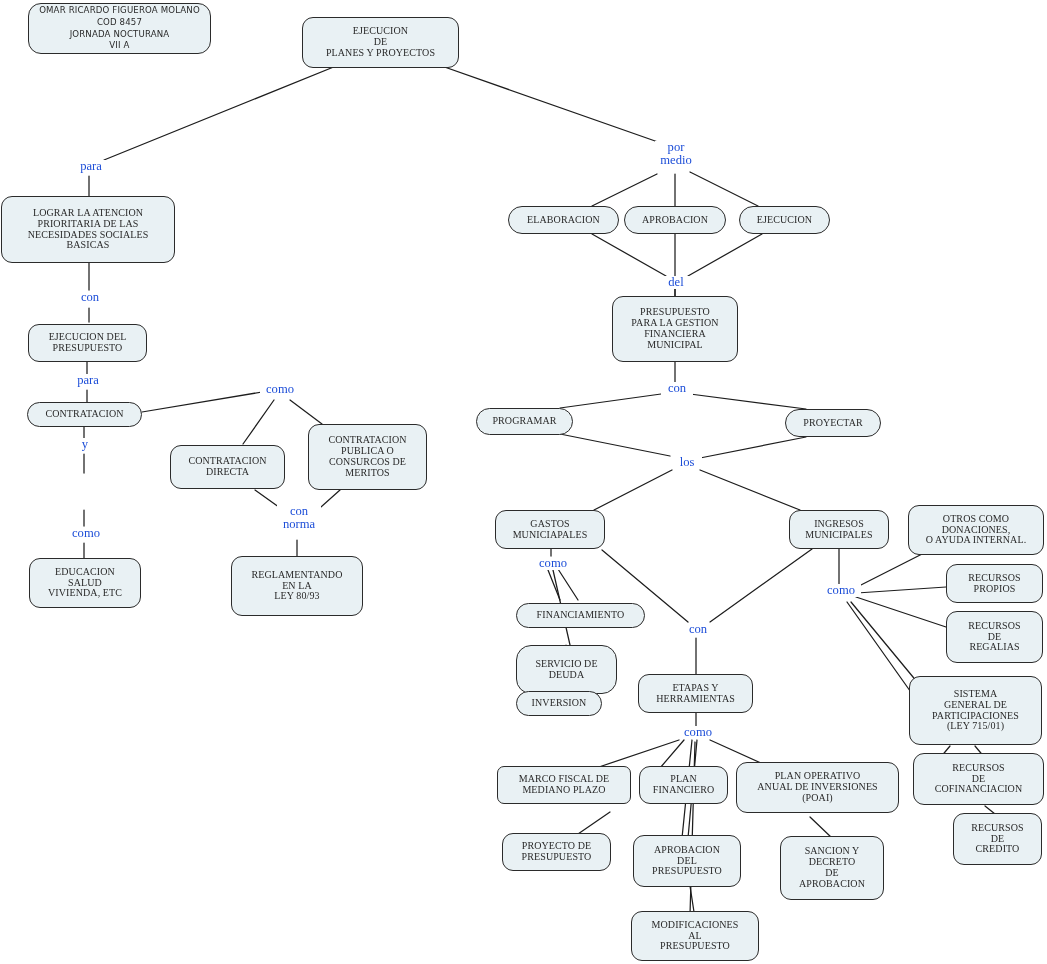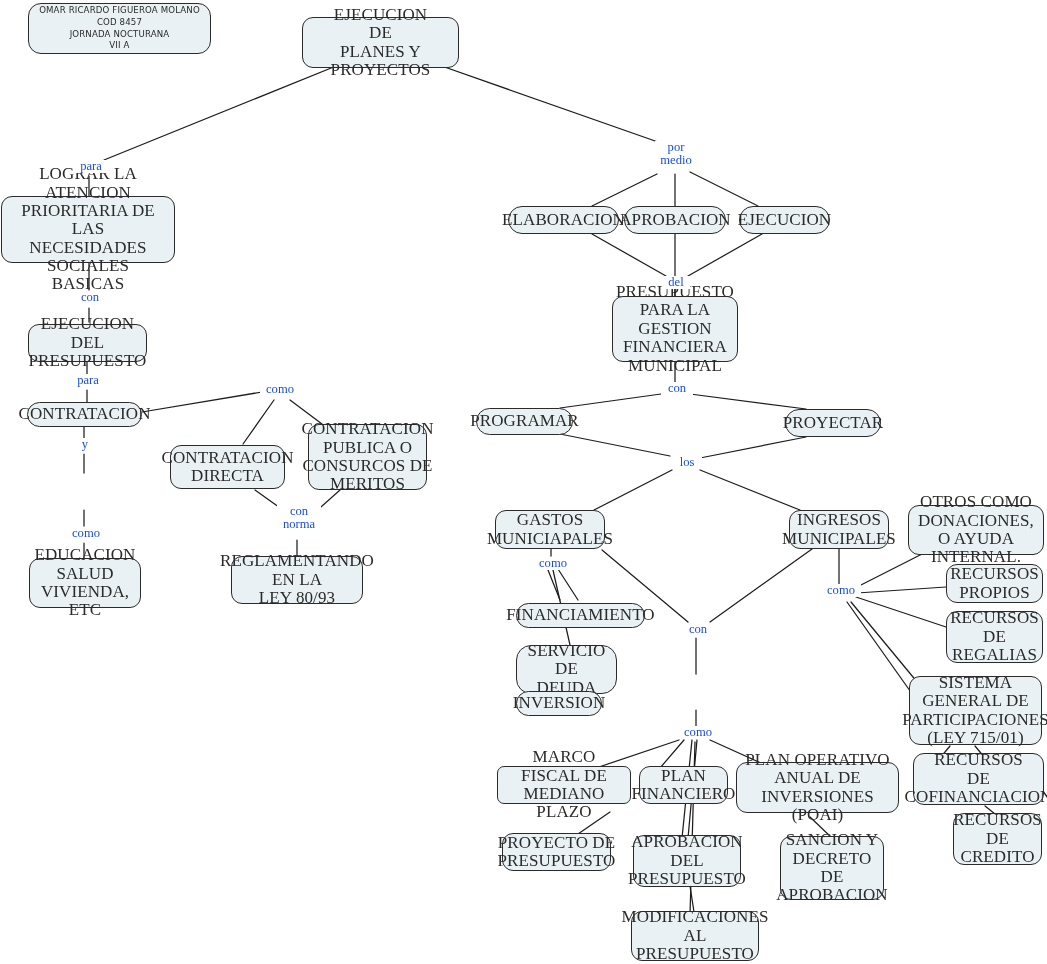--- a/index.html
+++ b/index.html
@@ -29,21 +29,21 @@
     box-sizing: border-box;
     background: #e9f1f4;
     border: 1.3px solid #2b2b2b;
     border-radius: 11px;
     color: #2a2a2a;
     display: flex;
     align-items: center;
     justify-content: center;
     text-align: center;
     line-height: 1.08;
-    font-size: 17px;
+    font-size: 10px;
     letter-spacing: 0.1px;
     z-index: 2;
     padding: 2px 4px;
     white-space: pre-line;
   }
   .node.pill {
     border-radius: 14px;
   }
   .node.header {
     font-family: "DejaVu Sans", "Liberation Sans", sans-serif;
@@ -173,21 +173,21 @@
 BASICAS</div>
   <div class="node" style="left:28px; top:324px; width:119px; height:38px;">EJECUCION DEL
 PRESUPUESTO</div>
   <div class="node pill" style="left:27px; top:402px; width:115px; height:25px;">CONTRATACION</div>
   <div class="node" style="left:170px; top:445px; width:115px; height:44px;">CONTRATACION
 DIRECTA</div>
   <div class="node" style="left:308px; top:424px; width:119px; height:66px;">CONTRATACION
 PUBLICA O
 CONSURCOS DE
 MERITOS</div>
-  <div class="node" style="left:231px; top:556px; width:132px; height:48px;">REGLAMENTANDO
+  <div class="node" style="left:231px; top:556px; width:132px; height:60px;">REGLAMENTANDO
 EN LA
 LEY 80/93</div>
   <div class="node" style="left:29px; top:558px; width:112px; height:50px;">EDUCACION
 SALUD
 VIVIENDA, ETC</div>
 
   <div class="node pill" style="left:508px; top:206px; width:111px; height:28px;">ELABORACION</div>
   <div class="node pill" style="left:624px; top:206px; width:102px; height:28px;">APROBACION</div>
   <div class="node pill" style="left:739px; top:206px; width:91px; height:28px;">EJECUCION</div>
 
@@ -221,20 +221,22 @@
 COFINANCIACION</div>
   <div class="node" style="left:953px; top:813px; width:89px; height:52px;">RECURSOS
 DE
 CREDITO</div>
 
   <div class="node pill" style="left:516px; top:603px; width:129px; height:25px;">FINANCIAMIENTO</div>
   <div class="node" style="left:516px; top:645px; width:101px; height:49px;border-radius:15px;">SERVICIO DE
 DEUDA</div>
   <div class="node pill" style="left:516px; top:691px; width:86px; height:25px;">INVERSION</div>
 
+  <div class="node" style="left:638px; top:674px; width:115px; height:39px;">ETAPAS Y
+HERRAMIENTAS</div>
 
   <div class="node" style="left:497px; top:766px; width:134px; height:38px;border-radius:7px;">MARCO FISCAL DE
 MEDIANO PLAZO</div>
   <div class="node" style="left:639px; top:766px; width:89px; height:38px;">PLAN
 FINANCIERO</div>
   <div class="node" style="left:736px; top:762px; width:163px; height:51px;">PLAN OPERATIVO
 ANUAL DE INVERSIONES
 (POAI)</div>
   <div class="node" style="left:502px; top:833px; width:109px; height:38px;">PROYECTO DE
 PRESUPUESTO</div>

